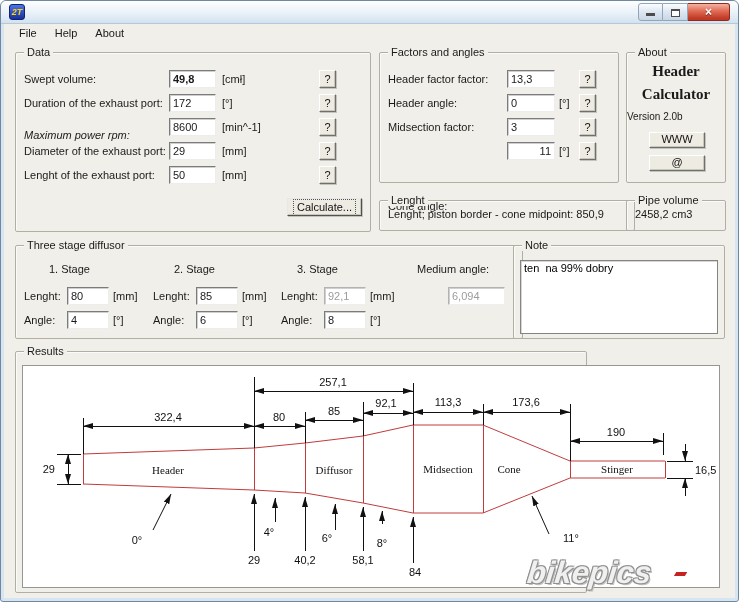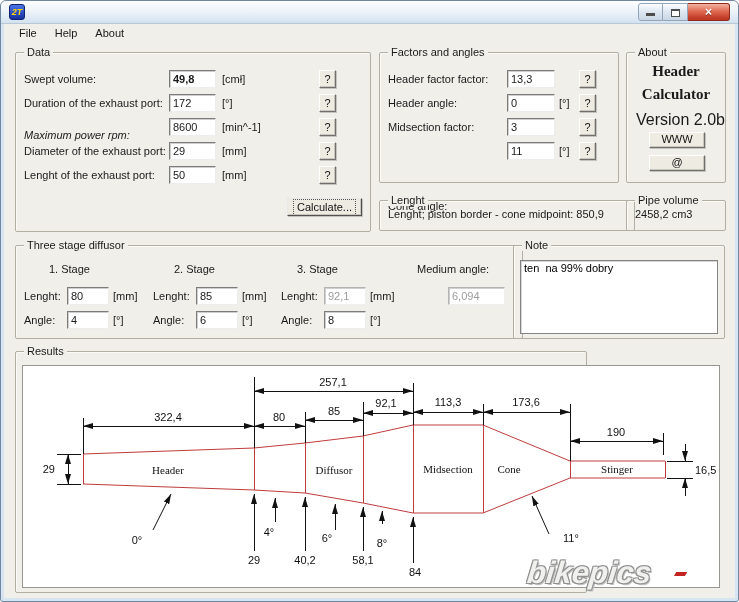--- a/index.html
+++ b/index.html
@@ -57,21 +57,21 @@
               box-shadow: 1px 1px 0 rgba(0,0,0,.18), inset -1px -1px 0 #c9c6ba;
               font-family:"Liberation Sans",sans-serif; font-size:11px; color:#111; cursor:default; }
   .q-btn { width:17px; height:18px; line-height:16px; }
   .calc-btn { width:75px; height:18px; line-height:15px; border-color:#e8e8e8 #4f4f4f #4f4f4f #e8e8e8; }
   .calc-btn .focus-ring { display:inline-block; border:1px dotted #555; padding:0 3px; }
   .wide-btn { width:56px; height:16px; line-height:13px; left:22px; }
 
   
   .about-name { position:absolute; width:100%; text-align:center; font-weight:bold;
                 font-size:15px; font-family:"Liberation Serif", serif; }
-  .about-version { position:absolute; width:100%; text-align:right; font-size:16px; }
+  .about-version { position:absolute; width:100%; text-align:left; font-size:10px; }
 
   
   textarea.note-area { position:absolute; left:6px; top:14px; width:198px; height:74px;
               background:#fff; resize:none; font-family:"Liberation Sans",sans-serif; font-size:11px;
               border:1px solid #848484; box-shadow: inset 1px 1px 0 #d6d6d6; padding:1px 3px; }
 
   
   .diagram-panel { position:absolute; left:6px; top:13px; width:698px; height:223px;
                    background:#fff; border:1px solid #989690; }
   .diagram-panel svg { display:block; }
@@ -156,21 +156,21 @@
     <span class="flabel" style="left:8px; top:44px;">Header angle:</span>
     <input class="box" style="left: 127px; top: 41px; width: 48px;" value="0">
     <span class="funit" style="left:179px; top:44px;">[°]</span>
     <div class="push-btn q-btn" style="left:199px; top:41px;">?</div>
 
     <span class="flabel" style="left:8px; top:68px;">Midsection factor:</span>
     <input class="box" style="left: 127px; top: 65px; width: 48px;" value="3">
     <div class="push-btn q-btn" style="left:199px; top:65px;">?</div>
 
     <span class="flabel" style="left:8px; top:100px;margin-top:47px;">Cone angle:</span>
-    <input class="box" style="left: 127px; top: 89px; width: 48px;" value="11">
+    <input class="box" style="left: 127px; top: 89px; width: 48px; text-align: right;" value="11">
     <span class="funit" style="left:179px; top:92px;">[°]</span>
     <div class="push-btn q-btn" style="left:199px; top:89px;">?</div>
   </div>
 
   <div class="group" style="left:625px; top:51px; width:100px; height:131px;">
     <span class="caption">About</span>
     <div class="about-name" style="top:10px;">Header</div>
     <div class="about-name" style="top:33px;">Calculator</div>
     <div class="about-version" style="top:58px;">Version 2.0b</div>
     <div class="push-btn wide-btn" style="top:79px;">WWW</div>

